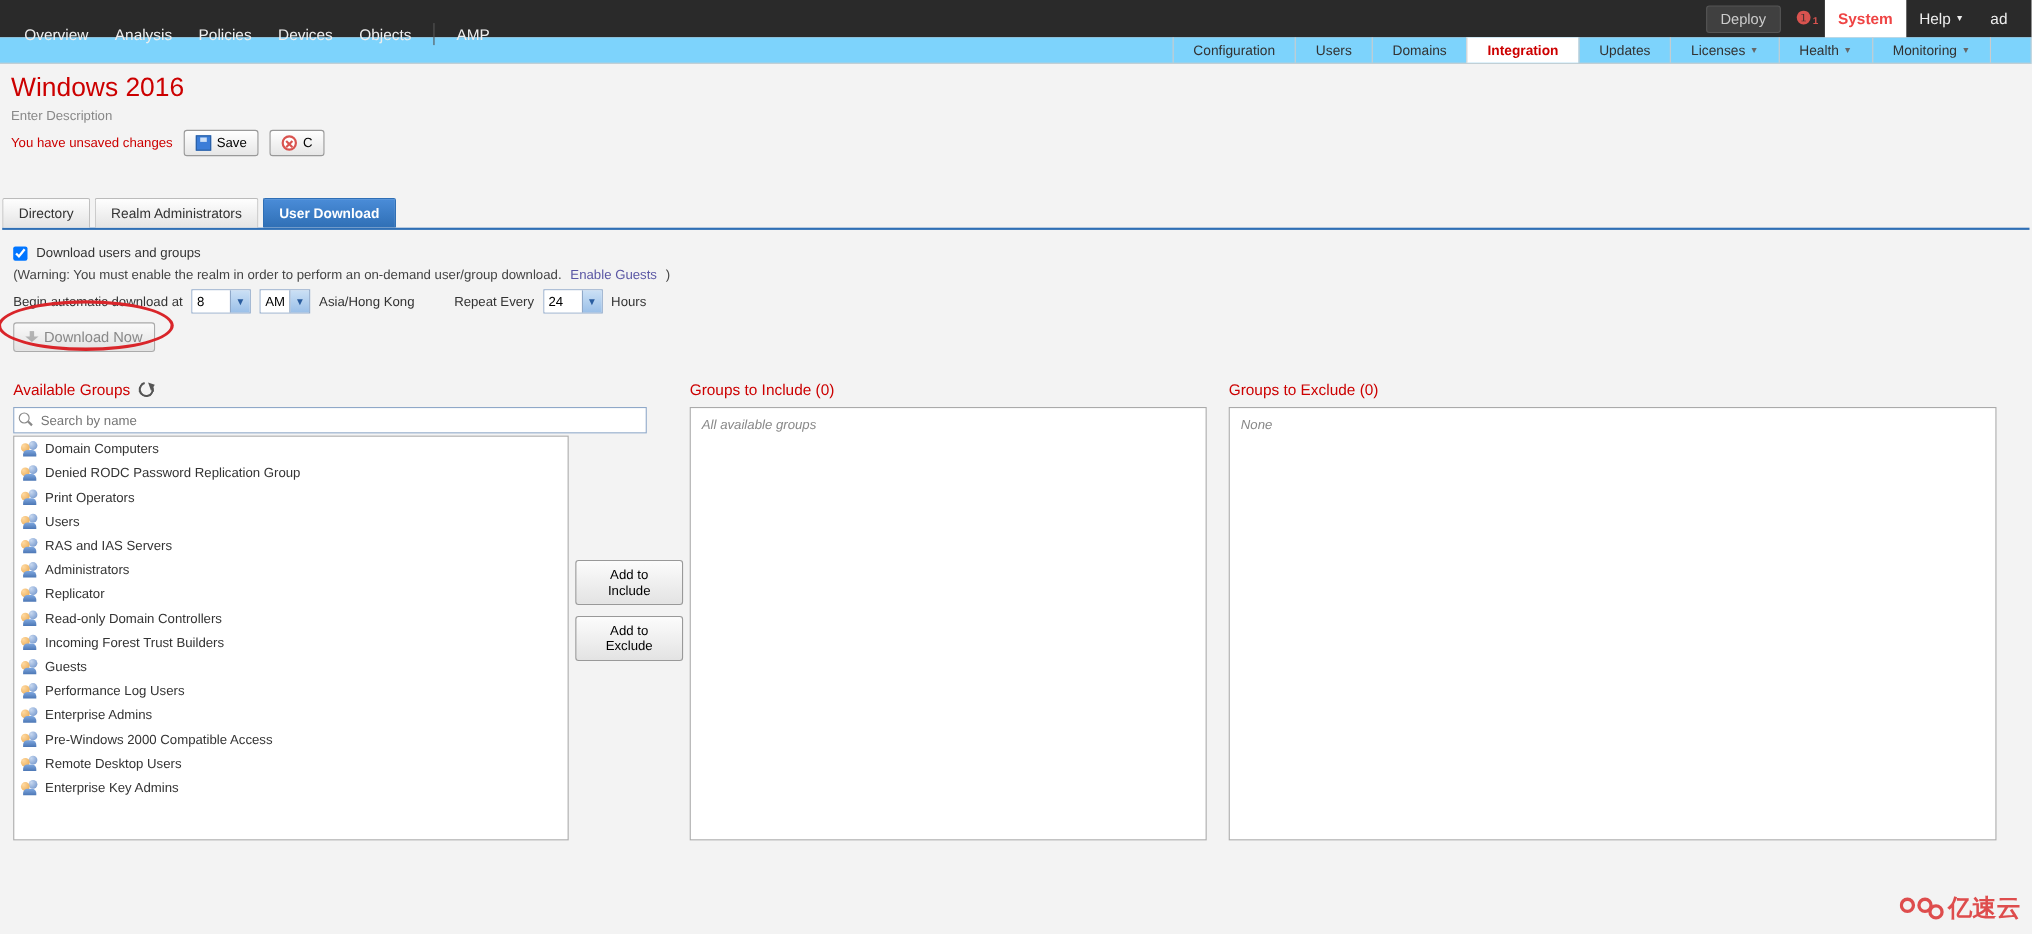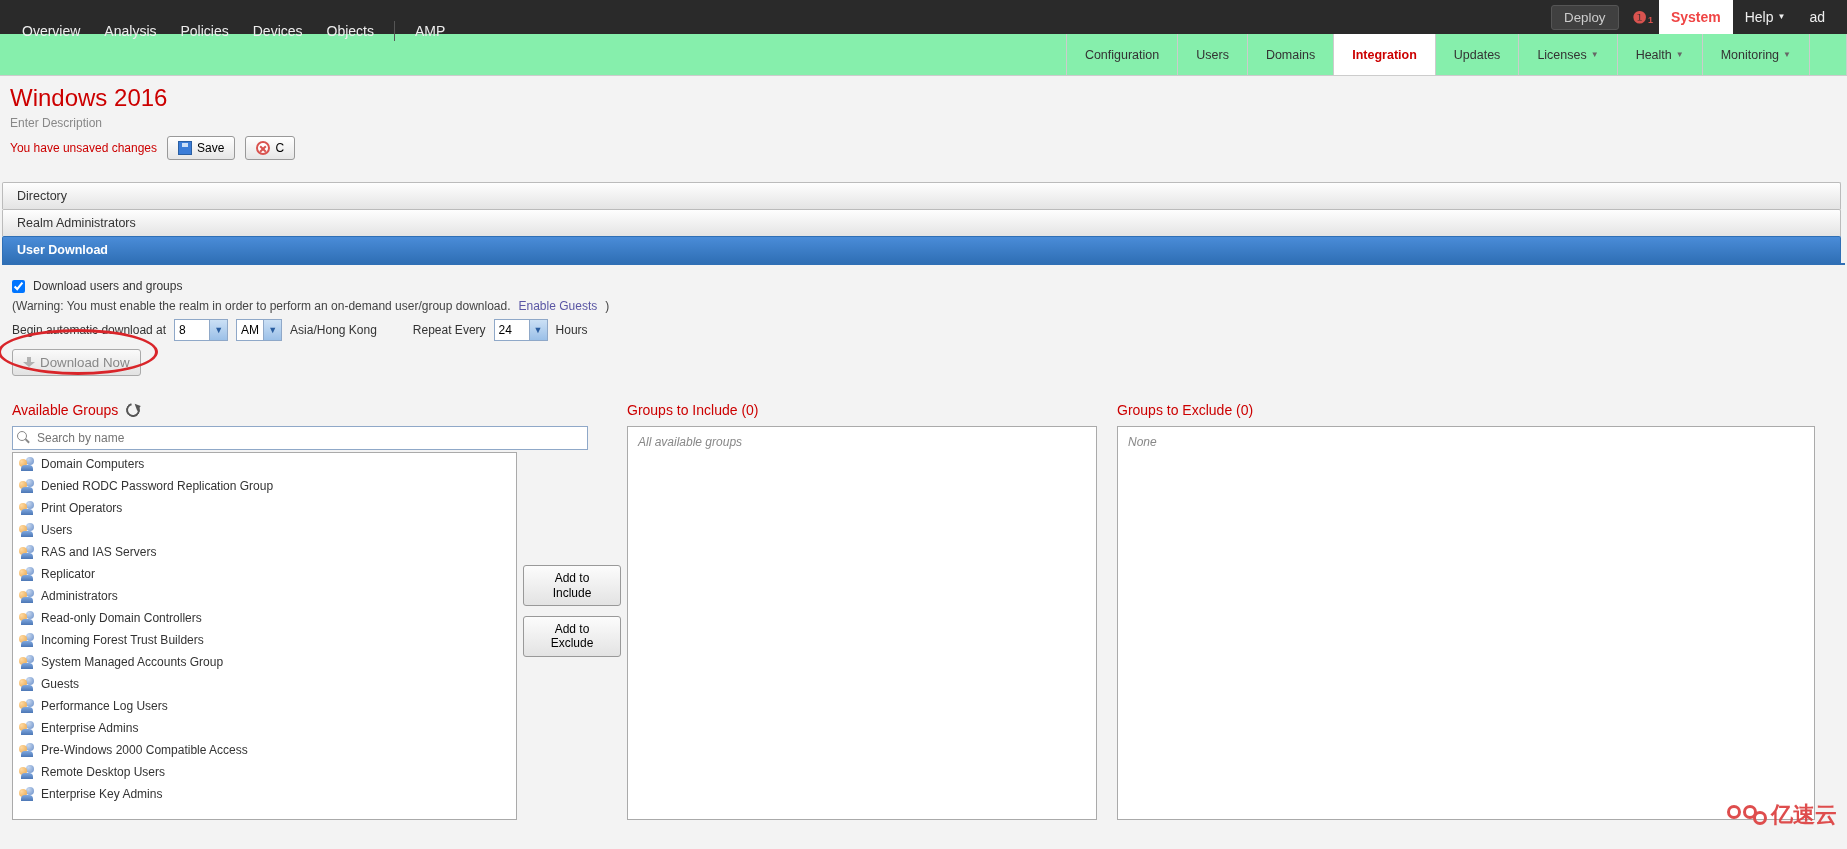--- a/index.html
+++ b/index.html
@@ -10,39 +10,39 @@
   .topnav-left .divider { width: 1px; height: 20px; background: #555; margin: 0 8px; }
   .topnav-right { display: flex; align-items: center; gap: 0; }
   .topnav-right .btn-deploy { background: #404040; color: #ccc; border: 1px solid #555; padding: 4px 12px; border-radius: 3px; margin-right: 8px; cursor: pointer; }
   .topnav-right .alert-icon { color: #d9534f; font-weight: bold; font-size: 16px; margin: 0 6px; display:flex; align-items:baseline;}
   .topnav-right .alert-icon .sub { font-size:9px; margin-left:1px;}
   .topnav-right .tab { padding: 0 12px; line-height: 34px; font-size: 14px; cursor:pointer;}
   .topnav-right .tab-active { background: #fff; color: #ef4444; font-weight: bold; }
   .topnav-right .tab-help { color:#eee; display:flex; align-items:center; gap:4px;}
   .topnav-right .caret { font-size:8px; }
 
-  .subnav { background: #86efac; border-bottom: 1px solid #ccc; height: 42px; display: flex; justify-content: flex-end; align-items:stretch; }
+  .subnav { background: #7dd3fc; border-bottom: 1px solid #ccc; height: 24px; display: flex; justify-content: flex-end; align-items:stretch; }
   .subnav .item { padding: 0 18px; line-height: 30px; border-left: 1px solid #ccc; font-size: 12.5px; color:#333; cursor:pointer; display:flex; align-items:center; gap:4px;}
   .subnav .item.active { background: #fff; color: #c00; font-weight: bold; }
   .subnav .caret { color:#666; font-size:8px; }
 
   .page-head { padding: 8px 10px 4px 10px; display:flex; justify-content:space-between; align-items:flex-start;flex-direction:column;}
   .page-title { color: #c00; font-size: 24px; font-weight: normal; margin-bottom: 4px; }
   .page-desc { color: #888; font-size: 12px; }
   .head-right { display:flex; align-items:center; gap:10px; padding-top:6px;}
   .unsaved { color:#c00; font-size:12px;}
   .btn-save, .btn-cancel { background:linear-gradient(#fff,#e6e6e6); border:1px solid #999; border-radius:3px; padding:4px 10px; font-size:12px; display:flex; align-items:center; gap:5px; cursor:pointer;}
   .icon-disk { width:14px; height:14px; background:#3b7dd8; border:1px solid #2a5fa3; position:relative;}
   .icon-disk::after{content:"";position:absolute;top:1px;left:3px;width:6px;height:4px;background:#cde0f7;}
   .icon-cancel { width:14px;height:14px;border-radius:50%;background:#fff;border:2px solid #d9534f;position:relative;}
   .icon-cancel::before,.icon-cancel::after{content:"";position:absolute;top:5px;left:1px;width:8px;height:2px;background:#d9534f;}
   .icon-cancel::before{transform:rotate(45deg);}
   .icon-cancel::after{transform:rotate(-45deg);}
 
-  .tabs-row { display:flex; border-bottom: 2px solid #2f6fb5; margin: 18px 2px 0 2px; flex-direction: column; }
+  .tabs-row { display:flex; border-bottom: 2px solid #2f6fb5; margin: 34px 2px 0 2px; }
   .tabs-row .tab { background: linear-gradient(#fefefe,#e4e4e4); border: 1px solid #bbb; border-bottom:none; padding: 6px 14px; margin-right: 4px; font-size:12.5px; cursor:pointer; border-radius: 2px 2px 0 0;}
   .tabs-row .tab.active { background: linear-gradient(#4a8cd8,#2f6fb5); color:#fff; border-color:#2f6fb5; font-weight:bold;}
 
   .content { padding: 14px 12px; }
   .row { display:flex; align-items:center; gap:8px; margin-bottom:6px; flex-wrap:wrap;}
   .note { color:#444; font-size:12px; }
   .link { color:#5a56a4; cursor:pointer;}
   .select-box { background:#fff; border:1px solid #8fa8c8; height:22px; display:flex; align-items:stretch; }
   .select-box input { border:none; width:34px; padding:0 4px; font-size:12px; outline:none;}
   .select-box.ampm input{width:26px;}
@@ -74,21 +74,21 @@
   .listbox-scroll::-webkit-scrollbar-track{background:#eee;border-left:1px solid #ccc;}
   .listbox-scroll::-webkit-scrollbar-thumb{background:linear-gradient(90deg,#ddd,#bbb);border:1px solid #999;border-radius:2px;}
   .list-item { display:flex; align-items:center; gap:6px; padding:4px 6px; font-size:12px; cursor:pointer;}
   .grp-icon { width:16px; height:14px; position:relative; flex-shrink:0;}
   .grp-icon .h1,.grp-icon .h2{position:absolute;width:8px;height:8px;border-radius:50%;background:radial-gradient(circle at 30% 30%,#ffd9a0,#e8a64d);}
   .grp-icon .h1{left:0;top:2px;}
   .grp-icon .h2{left:7px;top:0;background:radial-gradient(circle at 30% 30%,#c7d8f0,#6a8fc8);}
   .grp-icon .b{position:absolute;bottom:0;left:2px;width:12px;height:6px;border-radius:4px 4px 0 0;background:linear-gradient(#7fa8e0,#4c77b5);}
   .btn-mid { width:98px; background:linear-gradient(#fcfcfc,#e3e3e3); border:1px solid #999; border-radius:3px; padding:5px 0; text-align:center; font-size:12px; line-height:1.2; cursor:pointer;}
   .placeholder-box { border:1px solid #aaa; background:#fff; height:394px; padding:8px 10px; color:#888; font-style:italic; font-size:12px; margin-right:20px;}
-  .watermark { position:fixed; right:10px; bottom:19px; color:#d44; font-weight:bold; font-size:22px; opacity:.95; display:flex; align-items:center; gap:4px;}
+  .watermark { position:fixed; right:10px; bottom:8px; color:#d44; font-weight:bold; font-size:22px; opacity:.95; display:flex; align-items:center; gap:4px;}
   .wm-logo { display:flex; gap:2px;}
   .wm-logo span{width:14px;height:14px;border:3px solid #d44;border-radius:50%;display:inline-block;}
 </style>
 </head>
 <body>
 
 <div class="topnav">
   <div class="topnav-left">
     <div class="item">Overview</div>
     <div class="item">Analysis</div>
@@ -248,53 +248,45 @@
                 <span class="b"></span>
               </span>
               <span>RAS and IAS Servers</span>
             </div>
             <div class="list-item">
               <span class="grp-icon">
                 <span class="h2"></span>
                 <span class="h1"></span>
                 <span class="b"></span>
               </span>
+              <span>Administrators</span>
+            </div>
+            <div class="list-item">
+              <span class="grp-icon">
+                <span class="h2"></span>
+                <span class="h1"></span>
+                <span class="b"></span>
+              </span>
               <span>Replicator</span>
             </div>
             <div class="list-item">
               <span class="grp-icon">
                 <span class="h2"></span>
                 <span class="h1"></span>
                 <span class="b"></span>
               </span>
-              <span>Administrators</span>
-            </div>
-            <div class="list-item">
-              <span class="grp-icon">
-                <span class="h2"></span>
-                <span class="h1"></span>
-                <span class="b"></span>
-              </span>
               <span>Read-only Domain Controllers</span>
             </div>
             <div class="list-item">
               <span class="grp-icon">
                 <span class="h2"></span>
                 <span class="h1"></span>
                 <span class="b"></span>
               </span>
               <span>Incoming Forest Trust Builders</span>
-            </div>
-            <div class="list-item">
-              <span class="grp-icon">
-                <span class="h2"></span>
-                <span class="h1"></span>
-                <span class="b"></span>
-              </span>
-              <span>System Managed Accounts Group</span>
             </div>
             <div class="list-item">
               <span class="grp-icon">
                 <span class="h2"></span>
                 <span class="h1"></span>
                 <span class="b"></span>
               </span>
               <span>Guests</span>
             </div>
             <div class="list-item">

